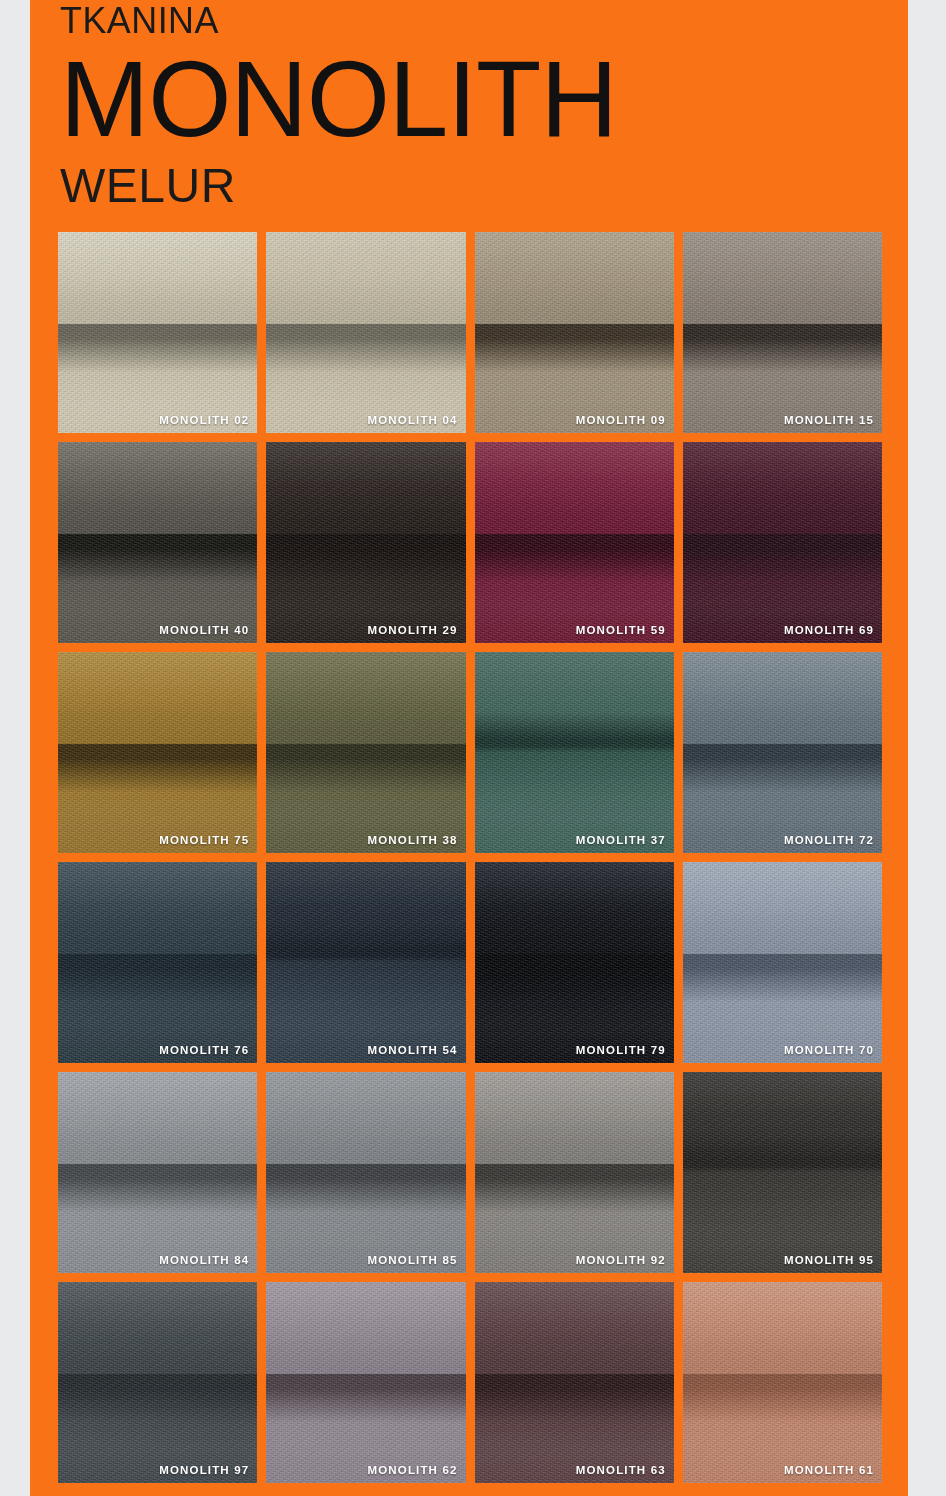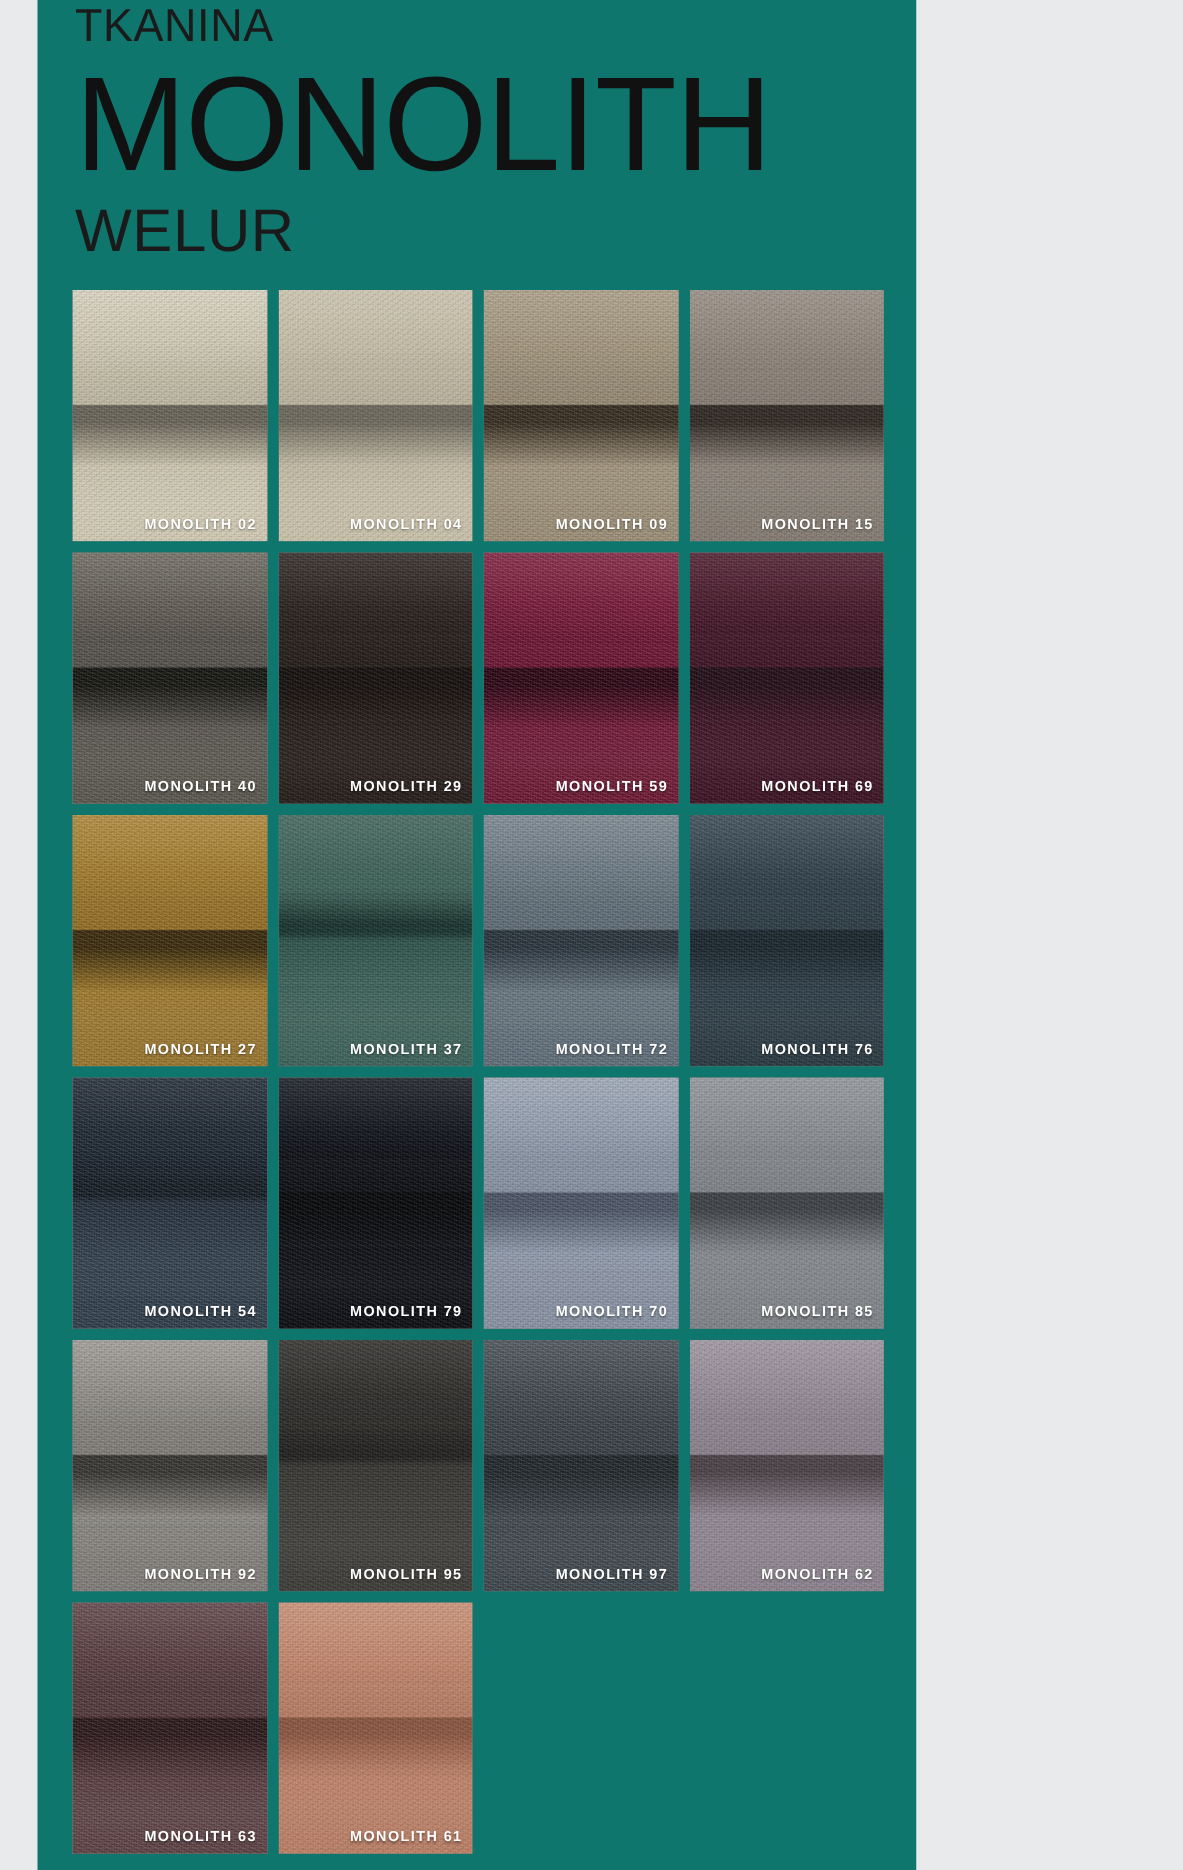--- a/index.html
+++ b/index.html
@@ -11,23 +11,23 @@
     width: 946px;
     height: 1496px;
     overflow: hidden;
     font-family: "Liberation Sans", sans-serif;
   }
 
   #page {
     position: absolute;
     left: 30px;
     top: 0;
-    width: 703px;
+    width: 878px;
     height: 1496px;
-    background: #0f766e;
+    background: #f97316;
     box-sizing: border-box;
   }
 
   
   .header {
     padding: 0 0 0 30px;
   }
   .kicker {
     font-family: "Liberation Sans", sans-serif;
     font-weight: 300;
@@ -187,21 +187,28 @@
         <div class="sheen" style="background: linear-gradient(rgba(255, 255, 255, 0.1) 0%, rgba(255, 255, 255, 0.02) 22%, rgba(0, 0, 0, 0.06) 44%, rgba(0, 0, 0, 0) 58%, rgba(255, 255, 255, 0.04) 82%, rgba(255, 255, 255, 0) 100%);"></div>
         <div class="weave"></div>
         <div class="grain"></div>
         <div class="label">MONOLITH 69</div>
       </div>
       <div class="swatch">
         <div class="fabric" style="background: linear-gradient(rgb(171, 131, 48) 0%, rgb(154, 116, 38) 34%, rgb(154, 116, 38) 45.5%, rgb(60, 44, 13) 46%, rgb(60, 44, 13) 53%, rgb(154, 116, 38) 70%, rgb(150, 113, 42) 88%, rgb(150, 113, 42) 100%);"></div>
         <div class="sheen" style="background: linear-gradient(rgba(255, 255, 255, 0.1) 0%, rgba(255, 255, 255, 0.02) 22%, rgba(0, 0, 0, 0.06) 44%, rgba(0, 0, 0, 0) 58%, rgba(255, 255, 255, 0.04) 82%, rgba(255, 255, 255, 0) 100%);"></div>
         <div class="weave"></div>
         <div class="grain"></div>
-        <div class="label">MONOLITH 27</div>
+        <div class="label">MONOLITH 75</div>
+      </div>
+      <div class="swatch">
+        <div class="fabric" style="background: linear-gradient(rgb(106, 105, 69) 0%, rgb(93, 92, 60) 34%, rgb(93, 92, 60) 45.5%, rgb(45, 45, 28) 46%, rgb(45, 45, 28) 53%, rgb(93, 92, 60) 70%, rgb(90, 90, 60) 88%, rgb(90, 90, 60) 100%);"></div>
+        <div class="sheen" style="background: linear-gradient(rgba(255, 255, 255, 0.1) 0%, rgba(255, 255, 255, 0.02) 22%, rgba(0, 0, 0, 0.06) 44%, rgba(0, 0, 0, 0) 58%, rgba(255, 255, 255, 0.04) 82%, rgba(255, 255, 255, 0) 100%);"></div>
+        <div class="weave"></div>
+        <div class="grain"></div>
+        <div class="label">MONOLITH 38</div>
       </div>
       <div class="swatch">
         <div class="fabric" style="background: linear-gradient(rgb(60, 97, 87) 0%, rgb(60, 97, 87) 30%, rgb(23, 51, 45) 43%, rgb(23, 51, 45) 47%, rgb(45, 82, 73) 50%, rgb(60, 97, 88) 72%, rgb(60, 97, 88) 100%);"></div>
         <div class="sheen" style="background: linear-gradient(rgba(255, 255, 255, 0.1) 0%, rgba(255, 255, 255, 0.02) 22%, rgba(0, 0, 0, 0.06) 44%, rgba(0, 0, 0, 0) 58%, rgba(255, 255, 255, 0.04) 82%, rgba(255, 255, 255, 0) 100%);"></div>
         <div class="weave"></div>
         <div class="grain"></div>
         <div class="label">MONOLITH 37</div>
       </div>
       <div class="swatch">
         <div class="fabric" style="background: linear-gradient(rgb(118, 131, 141) 0%, rgb(100, 114, 124) 34%, rgb(100, 114, 124) 45.5%, rgb(44, 55, 64) 46%, rgb(44, 55, 64) 53%, rgb(100, 114, 124) 70%, rgb(93, 107, 118) 88%, rgb(93, 107, 118) 100%);"></div>
@@ -232,20 +239,27 @@
         <div class="label">MONOLITH 79</div>
       </div>
       <div class="swatch">
         <div class="fabric" style="background: linear-gradient(rgb(155, 166, 182) 0%, rgb(140, 151, 168) 34%, rgb(140, 151, 168) 45.5%, rgb(76, 86, 102) 46%, rgb(76, 86, 102) 53%, rgb(140, 151, 168) 70%, rgb(135, 144, 161) 88%, rgb(135, 144, 161) 100%);"></div>
         <div class="sheen" style="background: linear-gradient(rgba(255, 255, 255, 0.1) 0%, rgba(255, 255, 255, 0.02) 22%, rgba(0, 0, 0, 0.06) 44%, rgba(0, 0, 0, 0) 58%, rgba(255, 255, 255, 0.04) 82%, rgba(255, 255, 255, 0) 100%);"></div>
         <div class="weave"></div>
         <div class="grain"></div>
         <div class="label">MONOLITH 70</div>
       </div>
       <div class="swatch">
+        <div class="fabric" style="background: linear-gradient(rgb(156, 160, 166) 0%, rgb(141, 145, 150) 34%, rgb(141, 145, 150) 45.5%, rgb(68, 71, 75) 46%, rgb(68, 71, 75) 53%, rgb(141, 145, 150) 70%, rgb(136, 140, 146) 88%, rgb(136, 140, 146) 100%);"></div>
+        <div class="sheen" style="background: linear-gradient(rgba(255, 255, 255, 0.1) 0%, rgba(255, 255, 255, 0.02) 22%, rgba(0, 0, 0, 0.06) 44%, rgba(0, 0, 0, 0) 58%, rgba(255, 255, 255, 0.04) 82%, rgba(255, 255, 255, 0) 100%);"></div>
+        <div class="weave"></div>
+        <div class="grain"></div>
+        <div class="label">MONOLITH 84</div>
+      </div>
+      <div class="swatch">
         <div class="fabric" style="background: linear-gradient(rgb(142, 146, 151) 0%, rgb(131, 135, 140) 34%, rgb(131, 135, 140) 45.5%, rgb(60, 63, 67) 46%, rgb(60, 63, 67) 53%, rgb(131, 135, 140) 70%, rgb(126, 130, 135) 88%, rgb(126, 130, 135) 100%);"></div>
         <div class="sheen" style="background: linear-gradient(rgba(255, 255, 255, 0.1) 0%, rgba(255, 255, 255, 0.02) 22%, rgba(0, 0, 0, 0.06) 44%, rgba(0, 0, 0, 0) 58%, rgba(255, 255, 255, 0.04) 82%, rgba(255, 255, 255, 0) 100%);"></div>
         <div class="weave"></div>
         <div class="grain"></div>
         <div class="label">MONOLITH 85</div>
       </div>
       <div class="swatch">
         <div class="fabric" style="background: linear-gradient(rgb(155, 151, 146) 0%, rgb(134, 131, 126) 34%, rgb(134, 131, 126) 45.5%, rgb(57, 55, 52) 46%, rgb(57, 55, 52) 53%, rgb(134, 131, 126) 70%, rgb(126, 123, 119) 88%, rgb(126, 123, 119) 100%);"></div>
         <div class="sheen" style="background: linear-gradient(rgba(255, 255, 255, 0.1) 0%, rgba(255, 255, 255, 0.02) 22%, rgba(0, 0, 0, 0.06) 44%, rgba(0, 0, 0, 0) 58%, rgba(255, 255, 255, 0.04) 82%, rgba(255, 255, 255, 0) 100%);"></div>
         <div class="weave"></div>

